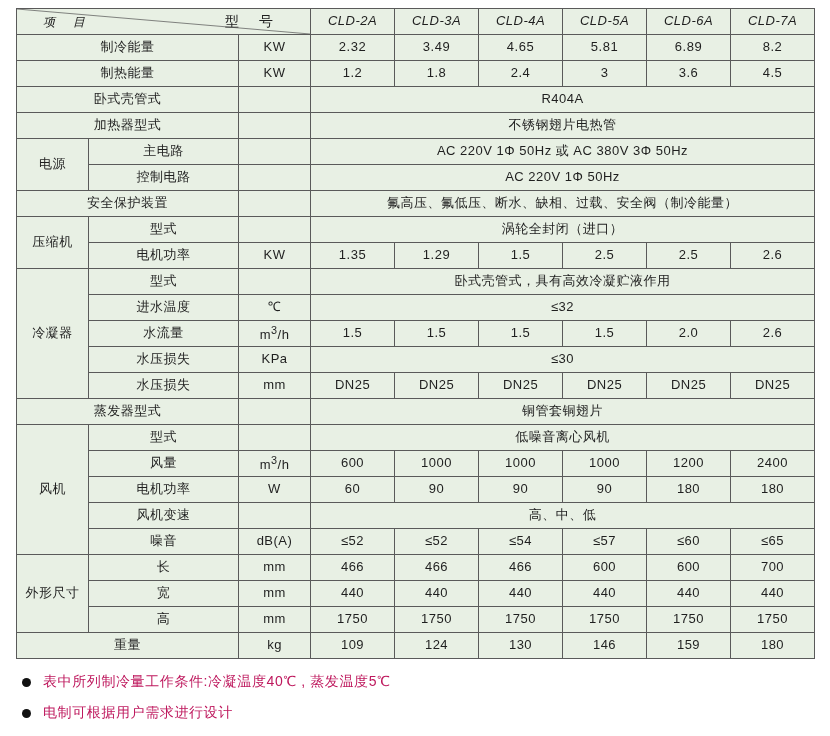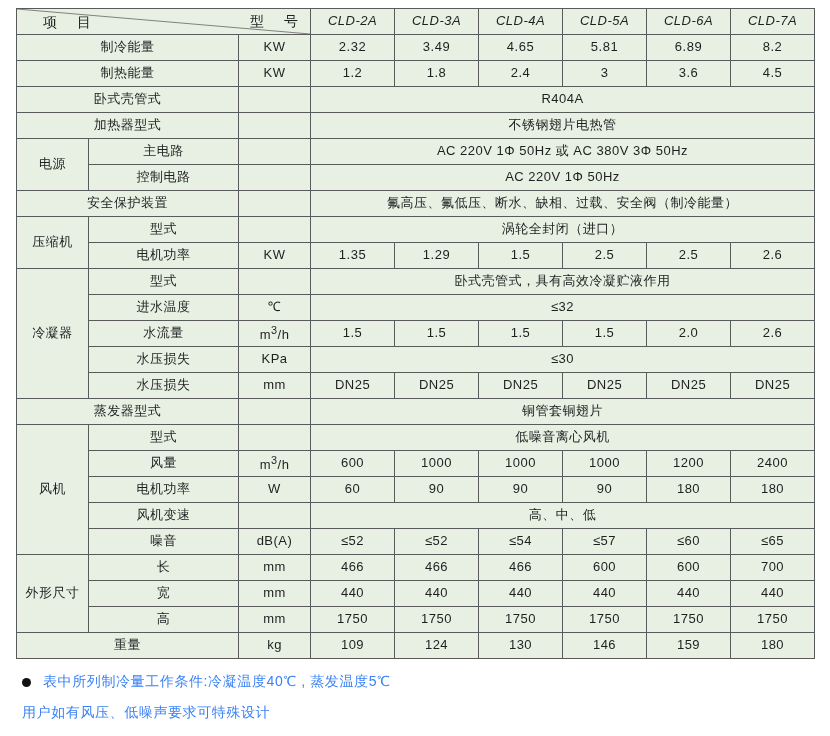--- a/index.html
+++ b/index.html
@@ -52,30 +52,31 @@
   .hdr-cell .diag {
     position: absolute;
     top: 0; left: 0;
     width: 100%;
     height: 100%;
     pointer-events: none;
   }
   .hdr-cell .lbl-model {
     position: absolute;
     top: 4px;
-    right: 9px;
+    right: 34px;
     font-size: 14px;
     letter-spacing: 3px;
   }
   .hdr-cell .lbl-item {
     position: absolute;
     bottom: 4px;
     left: 26px;
-    font-size: 14px;
+    font-size: 12px;
     letter-spacing: 3px;
+    font-style: italic;
   }
   td.model-head {
     font-size: 14px;
     letter-spacing: 0.5px;
     font-style: italic;
   }
   td.grp {
     font-size: 14px;
     letter-spacing: 2px;
     margin-left: 36px;
@@ -97,21 +98,21 @@
   }
   .note-list {
     margin: 14px 0 0 22px;
     padding: 0;
     list-style: none;
   }
   .note-list li {
     display: flex;
     align-items: flex-start;
     font-size: 14px;
-    color: #3b82f6;
+    color: #be185d;
     margin-bottom: 13px;
     letter-spacing: 0.6px;
   }
   .note-list li .bullet {
     display: inline-block;
     width: 9px;
     height: 9px;
     border-radius: 50%;
     background: #111;
     margin: 5px 12px 0 0;
@@ -340,18 +341,22 @@
         </tr>
       </tbody>
   </table>
 
   <ul class="note-list">
     <li>
       <span class="bullet"></span>
       <span>表中所列制冷量工作条件:冷凝温度40℃ , 蒸发温度5℃</span>
     </li>
     <li>
+      <span class="bullet"></span>
+      <span>电制可根据用户需求进行设计</span>
+    </li>
+    <li>
 
       <span>用户如有风压、低噪声要求可特殊设计</span>
     </li>
   </ul>
 
 </div>
 
 </body></html>

